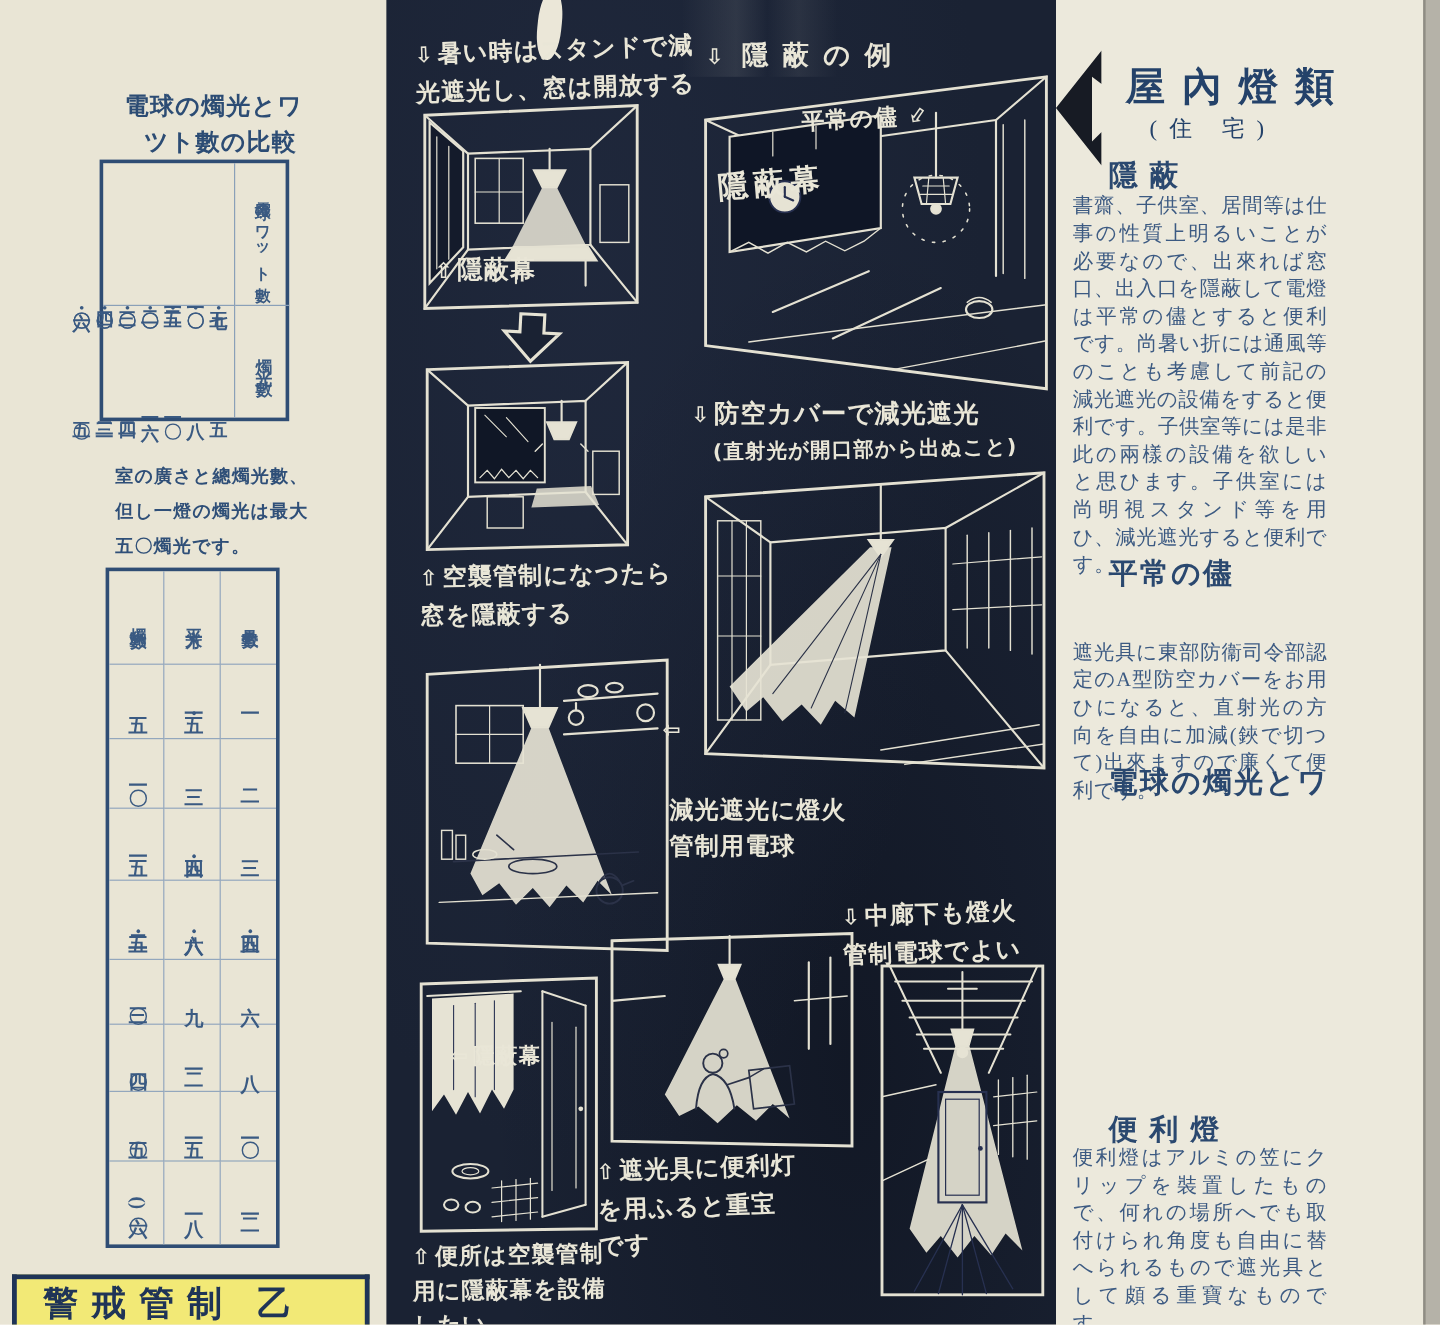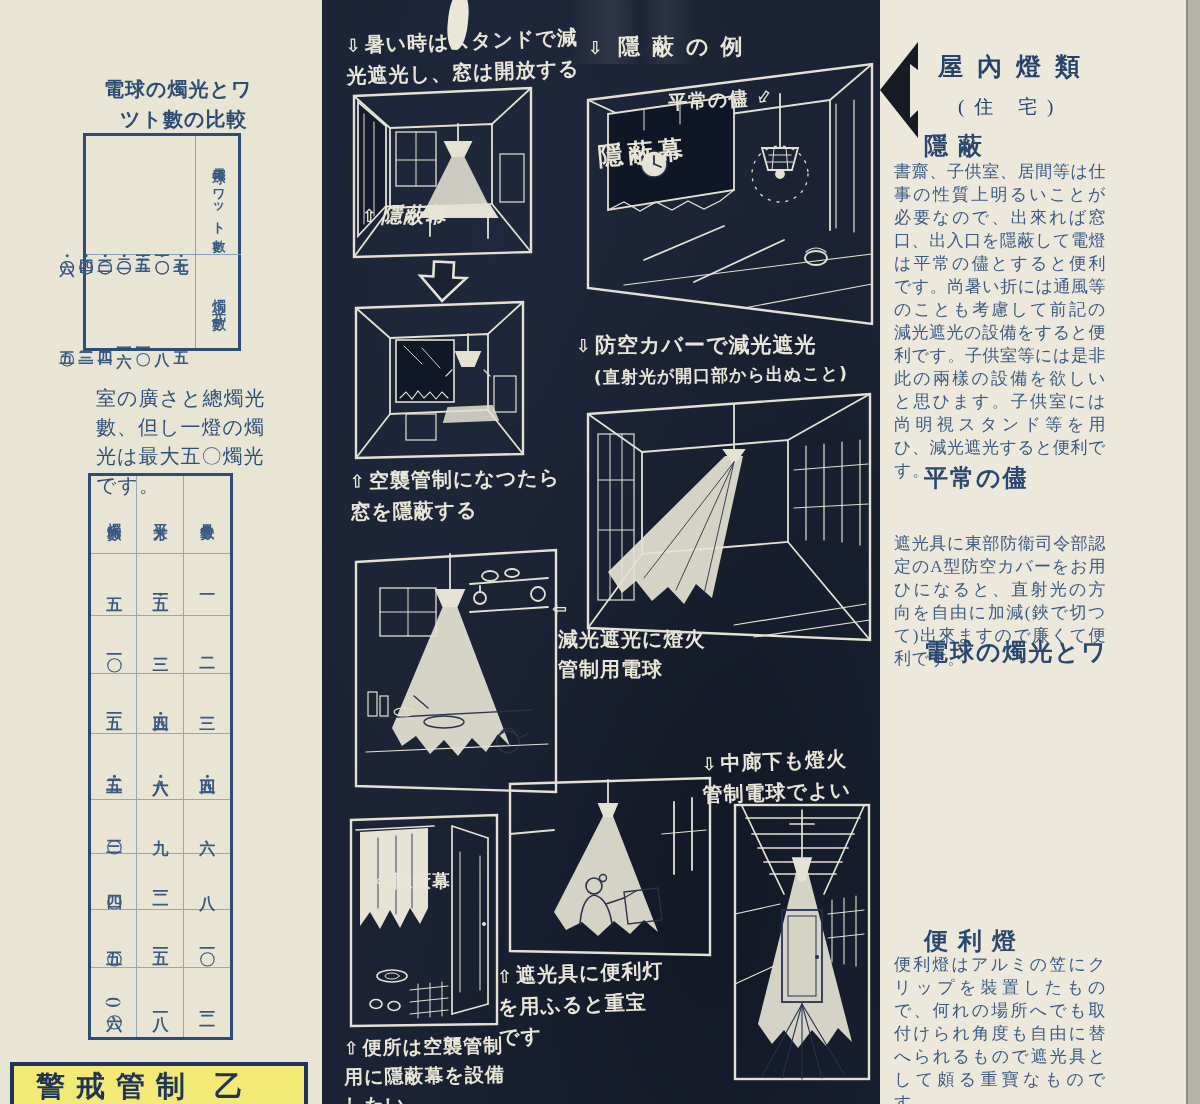--- a/index.html
+++ b/index.html
@@ -12,21 +12,21 @@
   .t1{left:83px;top:133px;width:158px;height:218px;border:3px solid #2f4d74;box-sizing:border-box;}
   .t1w{position:absolute;left:0;top:0;width:110px;height:119px;border-right:1px solid #8aa0b8;border-bottom:1px solid #8aa0b8;
        box-sizing:border-box;display:flex;flex-direction:row-reverse;justify-content:space-between;align-items:flex-end;padding:4px 5px 6px 5px;}
   .t1c{position:absolute;left:0;top:119px;width:110px;height:93px;border-right:1px solid #8aa0b8;
        box-sizing:border-box;display:flex;flex-direction:row-reverse;justify-content:space-between;align-items:flex-end;padding:4px 5px 8px 5px;}
   .t1w span,.t1c span{writing-mode:vertical-rl;font-size:15px;font-weight:600;color:#3a5a82;}
   .t1hw{position:absolute;left:110px;top:0;width:45px;height:119px;border-bottom:1px solid #8aa0b8;box-sizing:border-box;
         display:flex;align-items:center;justify-content:center;writing-mode:vertical-rl;font-size:13px;letter-spacing:2px;font-weight:600;}
   .t1hc{position:absolute;left:110px;top:119px;width:45px;height:93px;display:flex;align-items:center;justify-content:center;
         writing-mode:vertical-rl;font-size:14px;letter-spacing:9px;font-weight:600;}
-  .lnote{left:96px;top:384px;width:176px;font-size:20px;font-weight:400;color:#2f4f78;line-height:29px;letter-spacing:1px;}
+  .lnote{left:96px;top:384px;width:176px;font-size:15px;font-weight:700;color:#2f4f78;line-height:29px;letter-spacing:1px;}
   .t2{left:88px;top:473px;width:145px;height:567px;border:3px solid #2f4d74;box-sizing:border-box;
       display:grid;grid-template-columns:1fr 1fr 1fr;grid-template-rows:78px 62px 58px 60px 66px 54px 56px 58px 1fr;}
   .t2 .c{border-right:1px solid #93a7bd;border-bottom:1px solid #93a7bd;display:flex;align-items:center;justify-content:center;
          writing-mode:vertical-rl;font-size:16px;font-weight:600;color:#3a5a82;}
   .t2 .c:nth-child(3n){border-right:none;}
   .t2 .c:nth-last-child(-n+3){border-bottom:none;}
   .t2 .h{font-size:14px;letter-spacing:2px;}
   .alert{left:10px;top:1062px;width:298px;height:46px;background:#f2e976;border:4px solid #1f3457;border-bottom:none;
          display:flex;align-items:center;padding-left:22px;box-sizing:border-box;}
   .alert span{font-size:29px;font-weight:bold;color:#1f3457;letter-spacing:11px;white-space:nowrap;}
@@ -36,21 +36,21 @@
                           radial-gradient(ellipse at 70% 80%, rgba(10,14,24,.5), transparent 55%);}
   .streak{left:568px;top:0;width:130px;height:64px;background:linear-gradient(90deg,transparent,rgba(215,215,205,.10) 35%,transparent 55%,rgba(215,215,205,.08) 75%,transparent);}
   .tear{left:448px;top:-8px;width:20px;height:58px;background:#ebe7d8;border-radius:45%;transform:rotate(6deg);}
   .cap{color:#e9e6d7;font-family:"DejaVu Sans", sans-serif;font-weight:bold;font-size:20px;line-height:30px;letter-spacing:1px;}
   .cap .ar{font-size:18px;margin-right:3px;}
   .nw{white-space:nowrap;}
   .ill svg{display:block;width:100%;height:100%;}
   
   .rbg{left:880px;top:0;width:306px;height:1104px;background:#ece9dc;}
   .redge{left:1186px;top:0;width:14px;height:1104px;background:#b5b2a8;border-left:2px solid #8f8d84;box-sizing:border-box;}
-  .rtitle{left:938px;top:50px;font-size:25px;font-weight:bold;color:#24426a;letter-spacing:14px;white-space:nowrap;}
+  .rtitle{left:938px;top:50px;font-size:33px;font-weight:bold;color:#24426a;letter-spacing:14px;white-space:nowrap;}
   .rsub{left:958px;top:94px;font-size:19px;font-weight:normal;color:#24426a;letter-spacing:10px;white-space:nowrap;}
   .rhead{font-size:24px;font-weight:bold;color:#2a486f;letter-spacing:2px;white-space:nowrap;}
   .rbody{width:212px;font-size:17px;line-height:23px;color:#3c5a82;text-align:justify;letter-spacing:.5px;}
 </style>
 </head>
 <body>
 
 <div class="page">
 
   <div class="abs ltitle">
@@ -143,21 +143,21 @@
         <line x1="108" y1="40" x2="108" y2="58"></line>
         <polygon points="95,58 121,58 114,72 102,72" fill="#e6e3d4"></polygon>
         <polygon points="102,72 114,72 140,124 76,124" fill="#e6e3d4" opacity=".88" stroke="none"></polygon>
         <polygon points="78,122 140,122 147,133 71,133" fill="#e6e3d4"></polygon>
         <line x1="80" y1="133" x2="80" y2="152"></line>
           <line x1="138" y1="133" x2="138" y2="154"></line>
         <rect x="150" y="70" width="24" height="48" stroke-width="1.2"></rect>
       </g>
     </svg>
   </div>
-  <div class="abs cap nw" style="left:362px;top:200px;font-size:21px;font-style:italic;">
+  <div class="abs cap nw" style="left:362px;top:210px;font-size:21px;">
     <span class="ar">⇧</span><span>隱蔽幕</span>
   </div>
 
   <div class="abs" style="left:416px;top:260px;width:54px;height:44px;transform:rotate(3deg);">
     <svg viewBox="0 0 54 44" style="width:100%;height:100%">
       <polygon points="17,2 37,2 37,17 50,17 27,41 4,17 17,17" fill="#1a2233" stroke="#e6e3d4" stroke-width="2.6"></polygon>
     </svg>
   </div>
 
   <div class="abs ill" style="left:352px;top:298px;width:175px;height:164px;">
@@ -268,21 +268,21 @@
         <line x1="210" y1="80" x2="284" y2="74" stroke-width="1"></line>
           <line x1="210" y1="118" x2="284" y2="114" stroke-width="1"></line>
         <line x1="150" y1="235" x2="282" y2="214" stroke-width="1.2"></line>
           <line x1="170" y1="247" x2="286" y2="230" stroke-width="1.2"></line>
       </g>
     </svg>
   </div>
 
   <div class="abs cap" style="left:552px;top:594px;width:160px;">
     <div class="ar">⇦</div>
-    <div style="margin-left:6px;">減光遮光に燈火管制用電球</div>
+    <div style="margin-left:6px;margin-top:36px;">減光遮光に燈火管制用電球</div>
   </div>
 
   <div class="abs ill" style="left:352px;top:546px;width:208px;height:252px;">
     <svg viewBox="0 0 208 252">
       <g fill="none" stroke="#e4e1d2" stroke-width="1.8" stroke-linecap="round">
         <polygon points="4,16 204,4 204,246 4,240" stroke-width="2.4"></polygon>
         <line x1="118" y1="38" x2="196" y2="32"></line>
           <line x1="118" y1="66" x2="196" y2="61"></line>
         <ellipse cx="138" cy="30" rx="8" ry="5"></ellipse>
           <ellipse cx="160" cy="27" rx="7" ry="4"></ellipse>

